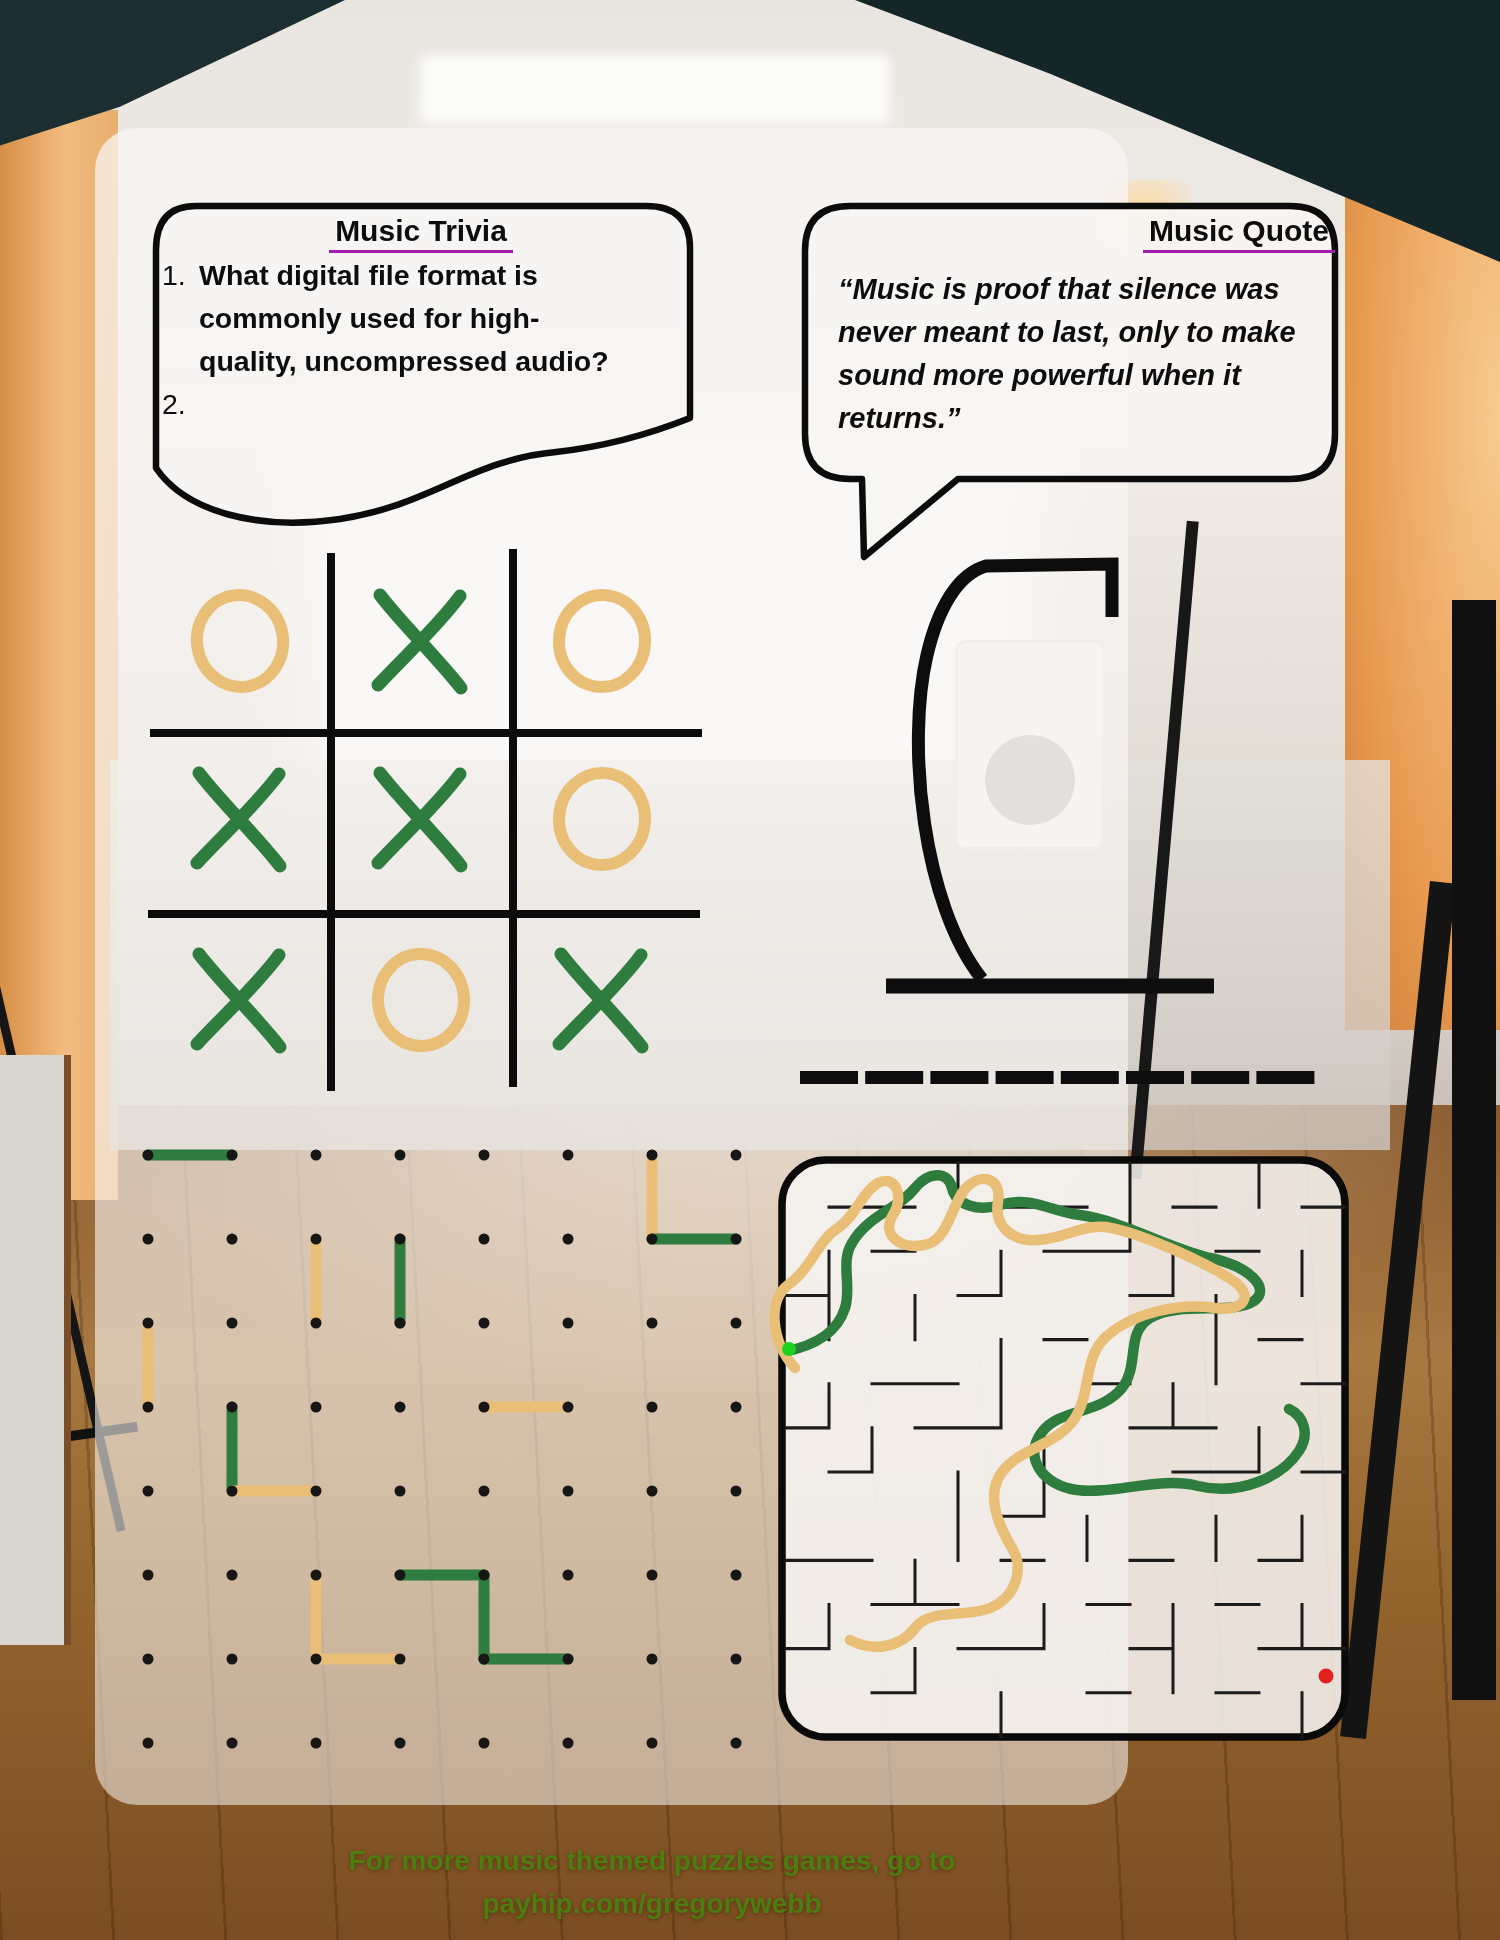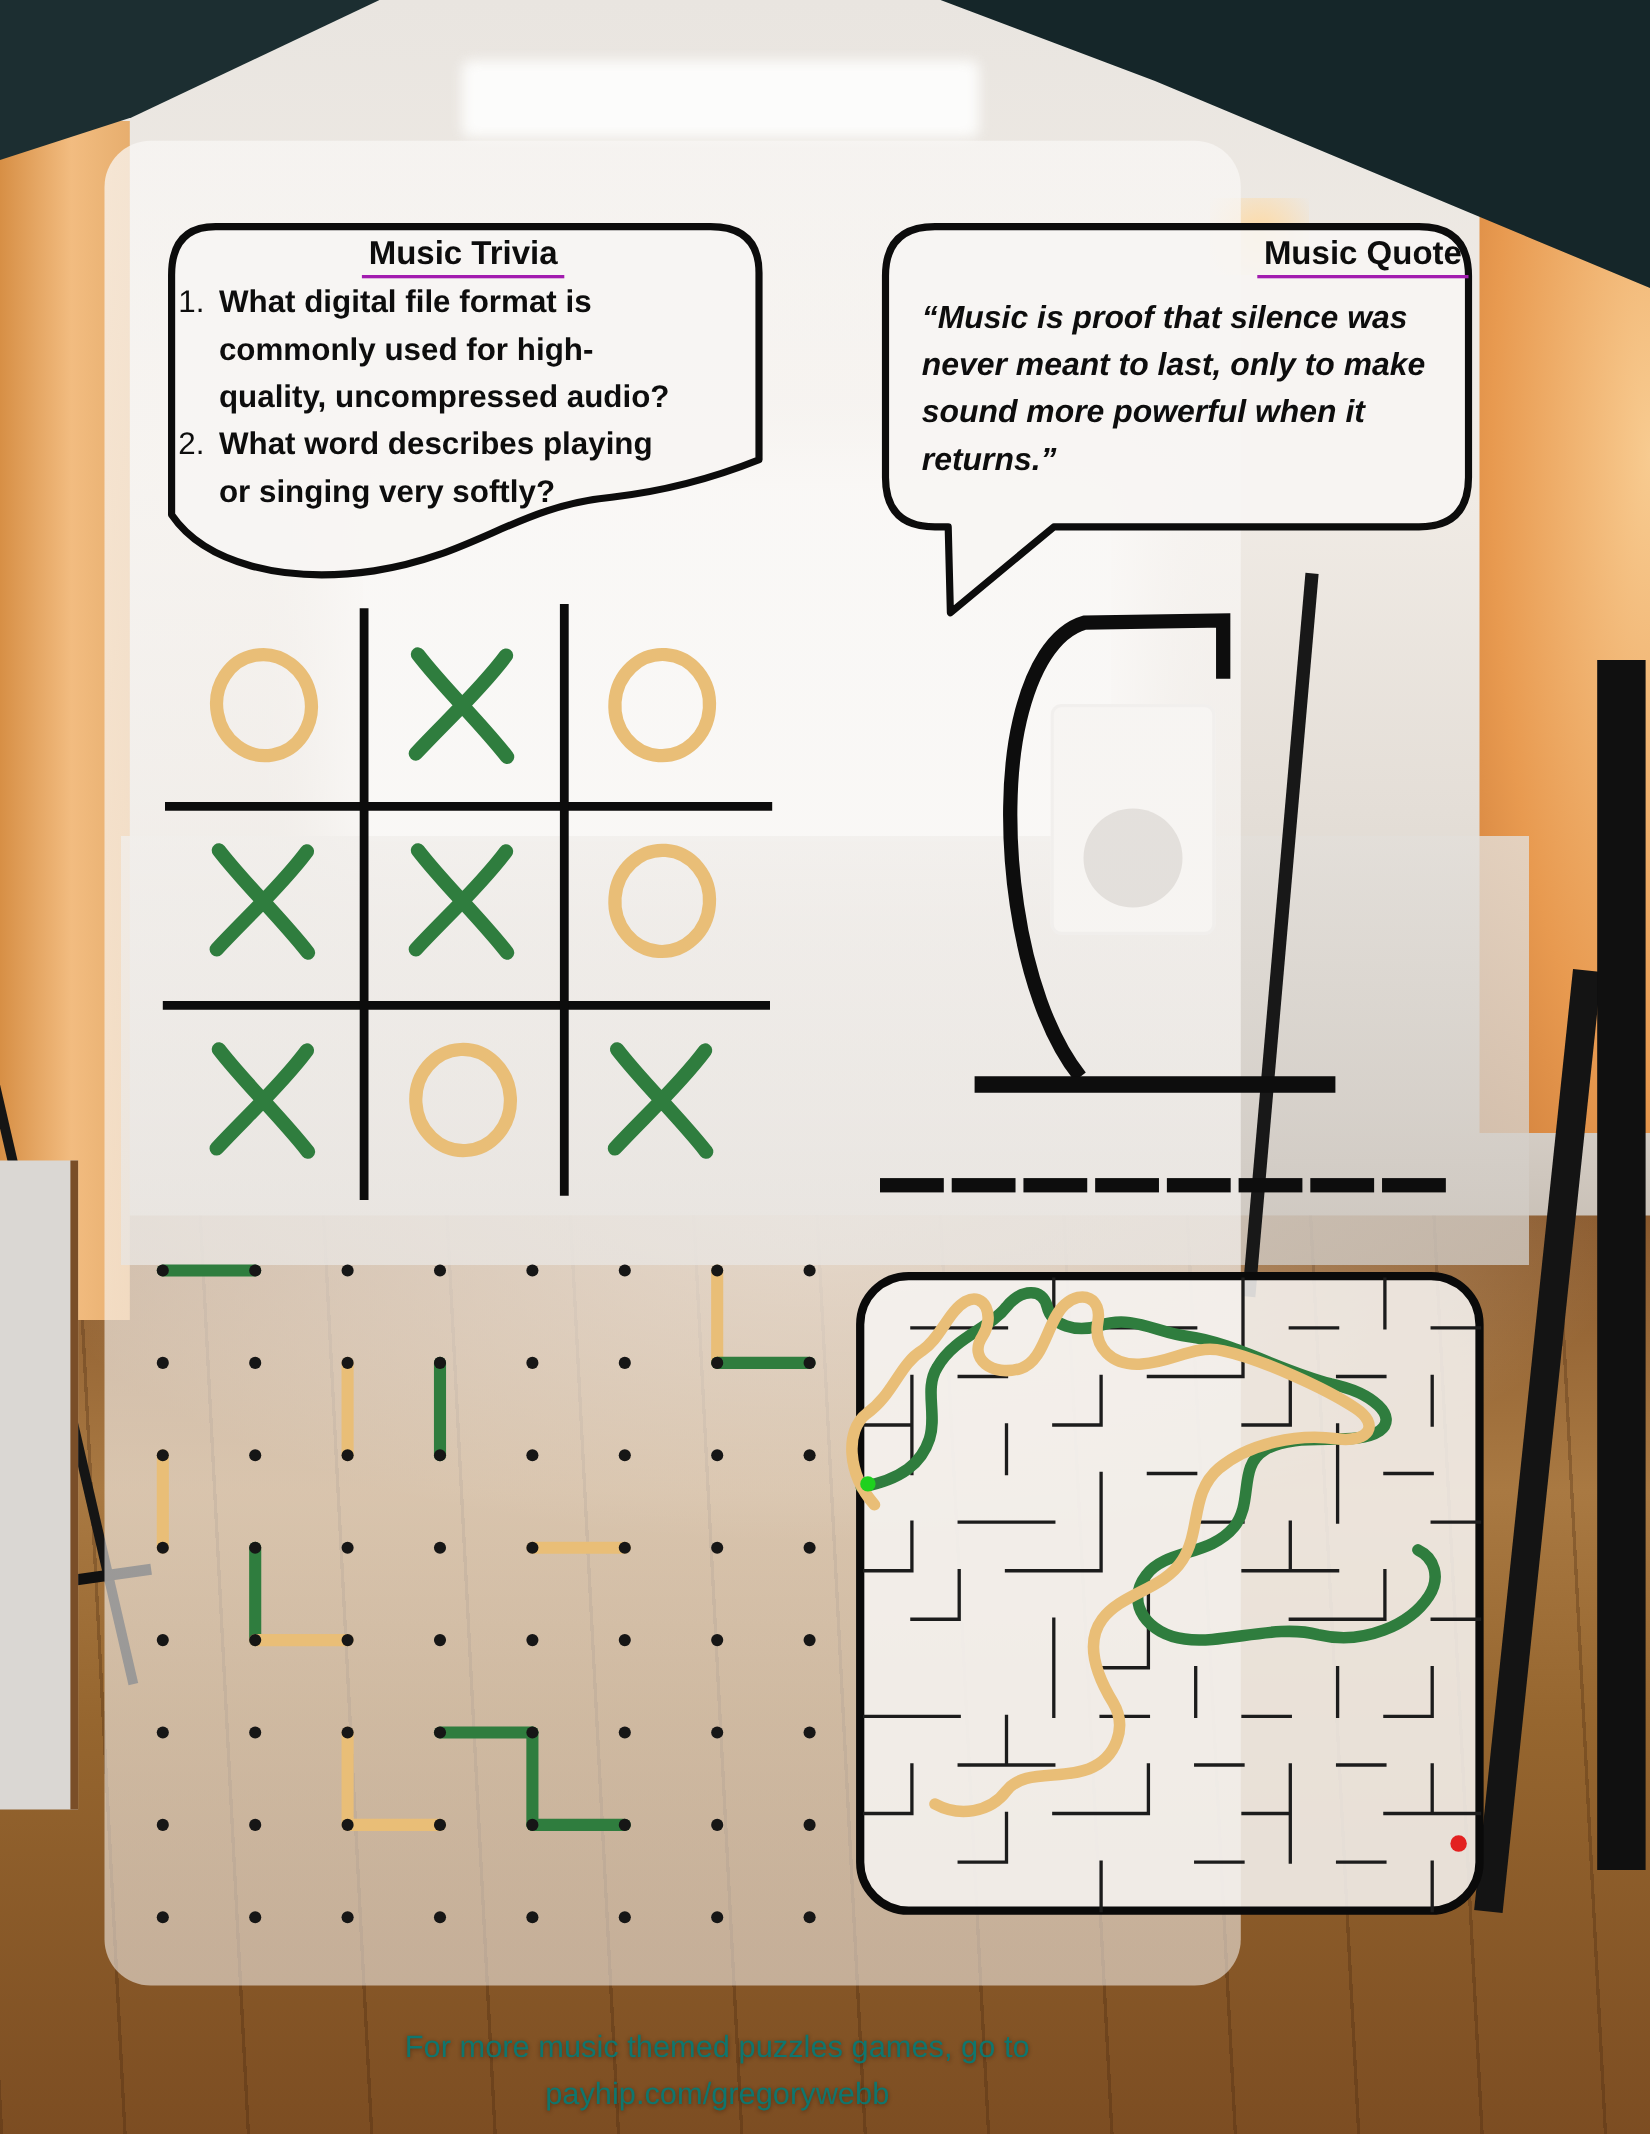--- a/index.html
+++ b/index.html
@@ -51,21 +51,21 @@
   .mpath{fill:none;stroke-width:10.5;stroke-linecap:round;stroke-linejoin:round;}
   .mpath.g{stroke:var(--marker-green);} .mpath.y{stroke:var(--marker-yellow);}
   .blank{fill:var(--ink);}
   
   .box-title{position:absolute;text-align:center;font-weight:bold;font-size:30px;color:#0d0d0d;}
   .box-title span{display:inline-block;border-bottom:3px solid #a21caf;padding:0 6px 2px 6px;}
   .trivia-list{position:absolute;left:162px;top:254px;width:462px;font-size:28.5px;font-weight:bold;color:#0d0d0d;line-height:43px;}
   .qrow{position:relative;padding-left:37px;}
   .qnum{position:absolute;left:0;top:0;font-weight:400;}
   .quote-text{position:absolute;left:838px;top:268px;width:478px;font-size:29px;font-weight:bold;font-style:italic;color:#0d0d0d;line-height:43px;}
-  .footer{position:absolute;left:0;width:1304px;text-align:center;color:#0f766e;font-weight:normal;font-size:28px;text-shadow:0 1px 4px rgba(40,15,0,.45);}
+  .footer{position:absolute;left:0;width:1304px;text-align:center;color:#4d7c0f;font-weight:bold;font-size:28px;text-shadow:0 1px 4px rgba(40,15,0,.45);}
   .page-num{position:absolute;right:26px;top:1982px;color:#fff;font-weight:bold;font-size:30px;text-shadow:0 1px 4px rgba(40,15,0,.45);}
 </style>
 </head>
 <body>
 
 <div>
   <div class="bg-layer bg-base"></div>
   <div class="bg-layer bg-planks"></div>
   <div class="bg-layer bg-floor-sheen"></div>
   <div class="bg-layer bg-wall-left"></div>
@@ -220,21 +220,21 @@
     <path class="mpath g" d="M783 1352 C820 1345 838 1330 845 1308 C852 1286 840 1262 852 1243 C868 1215 900 1208 915 1188 C928 1172 948 1170 952 1188 C956 1205 978 1212 1000 1205 C1030 1195 1052 1212 1080 1215 C1120 1220 1168 1248 1210 1258 C1248 1266 1272 1288 1254 1301 C1232 1316 1180 1300 1150 1318 C1125 1333 1140 1365 1122 1388 C1100 1415 1060 1408 1042 1432 C1022 1458 1044 1486 1077 1490 C1112 1495 1160 1476 1198 1486 C1240 1496 1282 1477 1299 1451 C1310 1434 1304 1416 1289 1409"></path>
     <path class="mpath y" d="M795 1368 C770 1340 768 1300 788 1285 C812 1268 818 1240 838 1228 C855 1217 862 1192 878 1183 C895 1174 905 1196 893 1215 C880 1235 902 1252 928 1244 C950 1237 952 1200 968 1186 C984 1172 1002 1180 998 1202 C994 1224 1010 1242 1038 1240 C1068 1238 1085 1222 1112 1228 C1145 1235 1205 1262 1232 1280 C1255 1295 1245 1312 1215 1308 C1180 1303 1135 1312 1108 1335 C1082 1357 1092 1392 1075 1418 C1058 1445 1020 1448 1002 1472 C985 1495 998 1525 1012 1548 C1025 1570 1015 1598 990 1608 C965 1618 930 1608 915 1628 C900 1648 872 1652 850 1640"></path>
     <circle id="maze-start" cx="789" cy="1349" r="7" fill="#1ed11e"></circle>
     <circle id="maze-end" cx="1326" cy="1676" r="7.5" fill="#e32120"></circle>
   </g>
 </svg>
 
 <div class="box-title" style="left:152px;top:214px;width:538px;"><span>Music Trivia</span></div>
 <div class="trivia-list">
     <div class="qrow"><span class="qnum">1.</span><span class="qtext">What digital file format is commonly used for high-quality, uncompressed audio?</span></div>
-    <div class="qrow"><span class="qnum">2.</span><span class="qtext">What word describes playing or singing very softly?</span></div>
+    <div class="qrow"><span class="qnum">2.</span></div>
   </div>
 
 <div class="box-title" style="left:805px;top:214px;width:530px;text-align:right;"><span>Music Quote</span></div>
 <div class="quote-text">“Music is proof that silence was never meant to last, only to make sound more powerful when it returns.”</div>
 
 <div class="footer" style="top:1845px;">For more music themed puzzles games, go to</div>
 <div class="footer" style="top:1888px;">payhip.com/gregorywebb</div>
 <div class="page-num">Page 3</div>
 
 </body></html>

